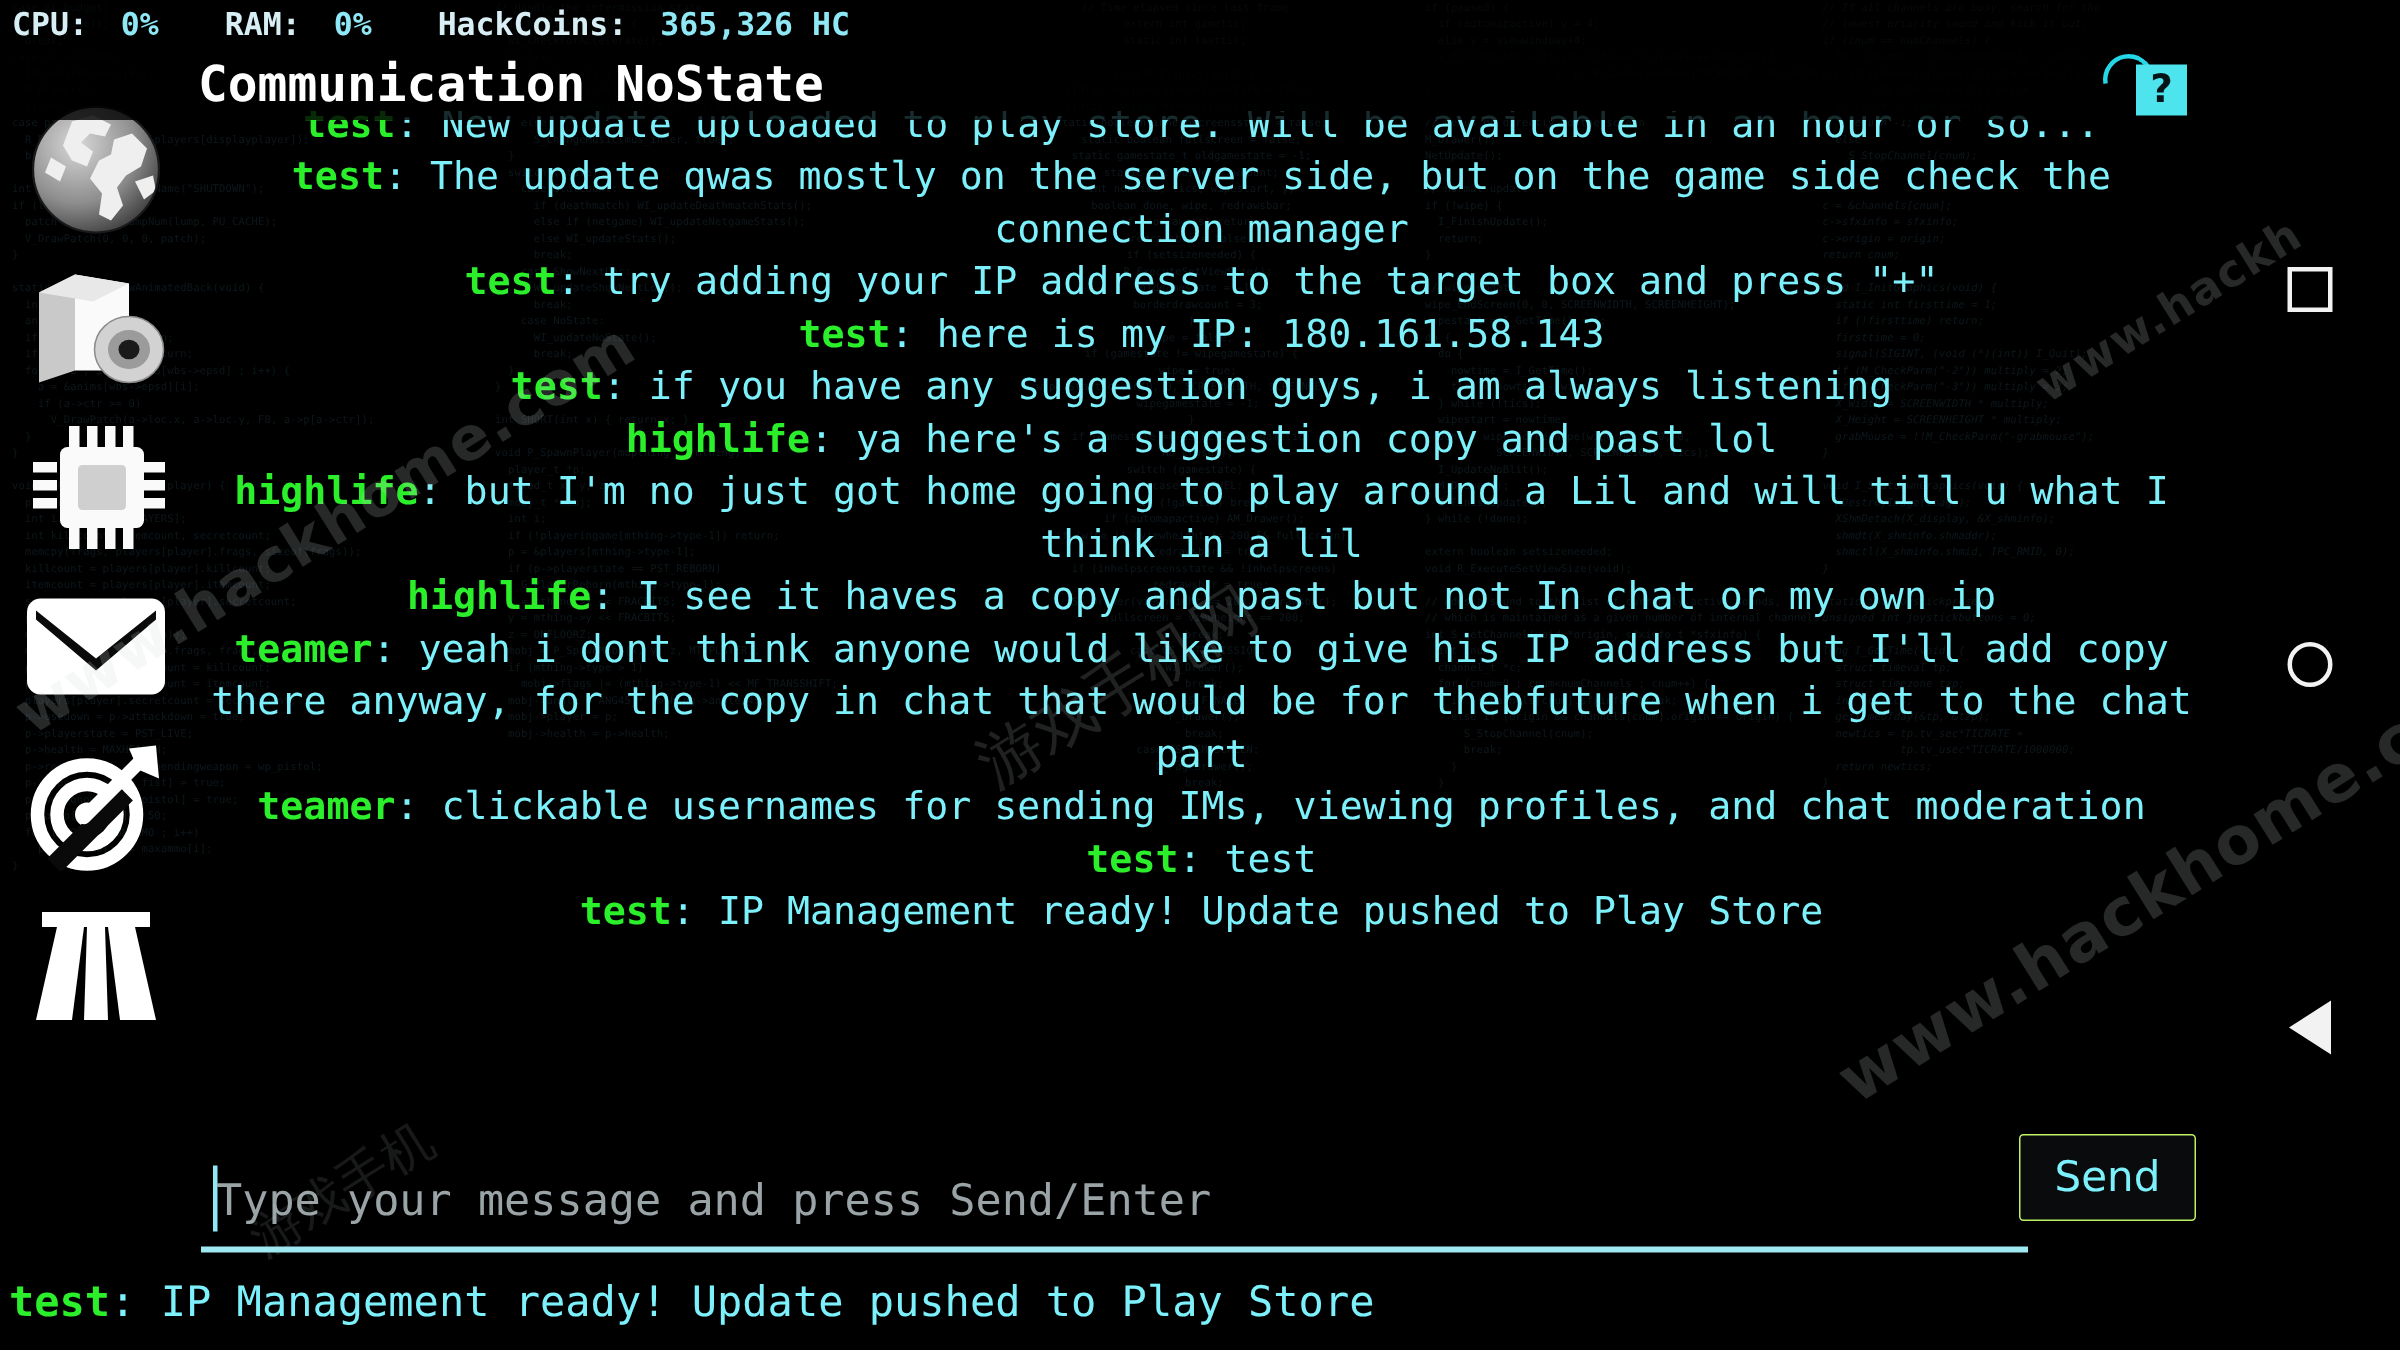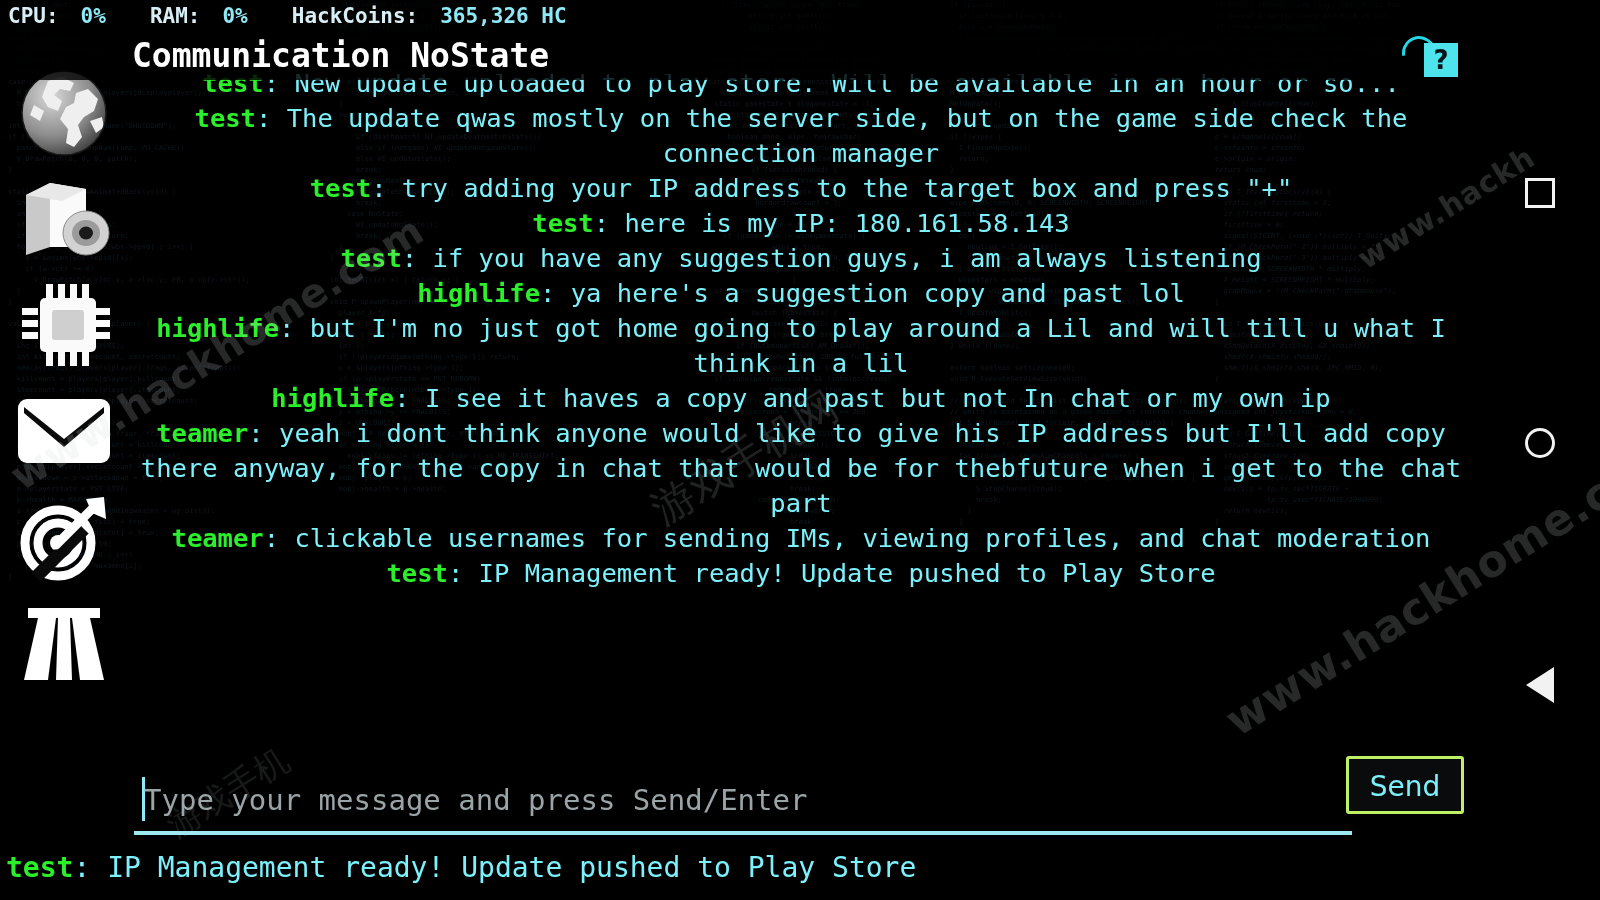--- a/index.html
+++ b/index.html
@@ -206,21 +206,21 @@
     font-family: "DejaVu Sans Mono", monospace;
     font-size: 29px;
   }
   .msg-input::placeholder { color: #9aa3a6; opacity: 1; }
 
   .send-btn {
     position: absolute;
     right: 12px; top: 4px;
     width: 118px; height: 58px;
     background: #090b0c;
-    border: 3px solid #bef264;
+    border: 1px solid #bef264;
     border-radius: 3px;
     color: #7df1fb;
     font-family: "DejaVu Sans", sans-serif;
     font-size: 28px;
     line-height: 56px;
     text-align: center;
     cursor: pointer;
   }
 
   
@@ -697,20 +697,21 @@
           <div class="msg"><span class="user">test</span><span class="colon">: </span><span>New update uploaded to play store. Will be available in an hour or so...</span></div>
           <div class="msg"><span class="user">test</span><span class="colon">: </span><span>The update qwas mostly on the server side, but on the game side check the connection manager</span></div>
           <div class="msg"><span class="user">test</span><span class="colon">: </span><span>try adding your IP address to the target box and press "+"</span></div>
           <div class="msg"><span class="user">test</span><span class="colon">: </span><span>here is my IP: 180.161.58.143</span></div>
           <div class="msg"><span class="user">test</span><span class="colon">: </span><span>if you have any suggestion guys, i am always listening</span></div>
           <div class="msg"><span class="user">highlife</span><span class="colon">: </span><span>ya here's a suggestion copy and past lol</span></div>
           <div class="msg"><span class="user">highlife</span><span class="colon">: </span><span>but I'm no just got home going to play around a Lil and will till u what I think in a lil</span></div>
           <div class="msg"><span class="user">highlife</span><span class="colon">: </span><span>I see it haves a copy and past but not In chat or my own ip</span></div>
           <div class="msg"><span class="user">teamer</span><span class="colon">: </span><span>yeah i dont think anyone would like to give his IP address but I'll add copy there anyway, for the copy in chat that would be for thebfuture when i get to the chat part</span></div>
           <div class="msg"><span class="user">teamer</span><span class="colon">: </span><span>clickable usernames for sending IMs, viewing profiles, and chat moderation</span></div>
+          <div class="msg"><span class="user">test</span><span class="colon">: </span><span>test</span></div>
           <div class="msg"><span class="user">test</span><span class="colon">: </span><span>IP Management ready! Update pushed to Play Store</span></div>
         </div>
     </div>
 
     <div class="input-row">
       <div class="input-wrap">
         <div class="caret"></div>
         <input class="msg-input" type="text" placeholder="Type your message and press Send/Enter" style="">
       </div>
       <div class="send-btn">Send</div>

